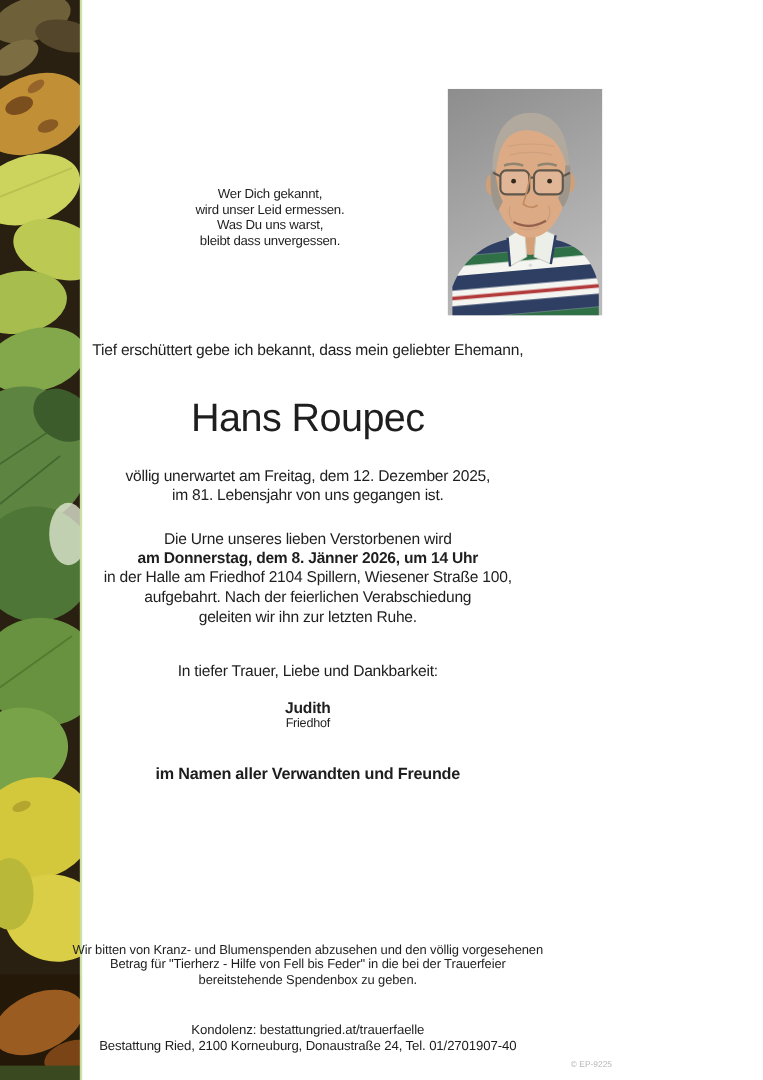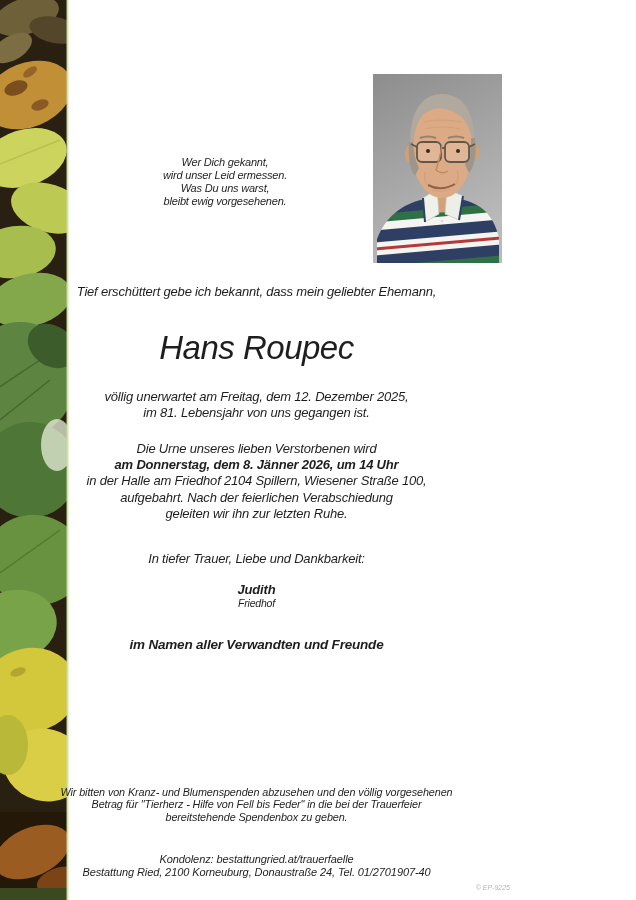--- a/index.html
+++ b/index.html
@@ -1,20 +1,20 @@
 <!DOCTYPE html>
 <html><head>
 <meta charset="utf-8">
 <style>
   html,body{margin:0;padding:0;}
   body{
     width:636px;height:900px;background:#ffffff;
     font-family:"Liberation Sans",sans-serif;color:#1e1e1e;overflow:hidden;
   }
-  .page{position:relative;width:513px;height:900px;background:#fff;font-style:italic;}
+  .page{position:relative;width:513px;height:900px;background:#fff;}
   .abs{position:absolute;}
   .centered{left:0;right:0;text-align:center;letter-spacing:-0.2px;}
 
   .leafstrip{position:absolute;left:0;top:0;}
   .photo{position:absolute;left:373px;top:74px;width:129px;height:189px;}
 
   .poem{
     position:absolute;left:95px;top:156px;width:260px;
     text-align:center;font-size:11px;line-height:13px;letter-spacing:-0.2px;
   }
@@ -149,21 +149,21 @@
 
       <path d="M55,111 Q68,118 82,110" stroke="#95604c" stroke-width="2" fill="none"></path>
       <path d="M59,116 Q68,119 77,115" stroke="#cb9a7c" stroke-width="1" fill="none" opacity="0.7"></path>
     </svg>
   </div>
 
   <div class="poem">
     <div>Wer Dich gekannt,</div>
     <div>wird unser Leid ermessen.</div>
     <div>Was Du uns warst,</div>
-    <div>bleibt ewig vorgesehenen.</div>
+    <div>bleibt dass unvergessen.</div>
   </div>
 
   <div class="abs centered intro-line">Tief erschüttert gebe ich bekannt, dass mein geliebter Ehemann,</div>
 
   <h1 class="abs centered deceased-name">Hans Roupec</h1>
 
   <div class="abs centered passing">
     <div>völlig unerwartet am Freitag, dem 12. Dezember 2025,</div>
     <div>im 81. Lebensjahr von uns gegangen ist.</div>
   </div>

